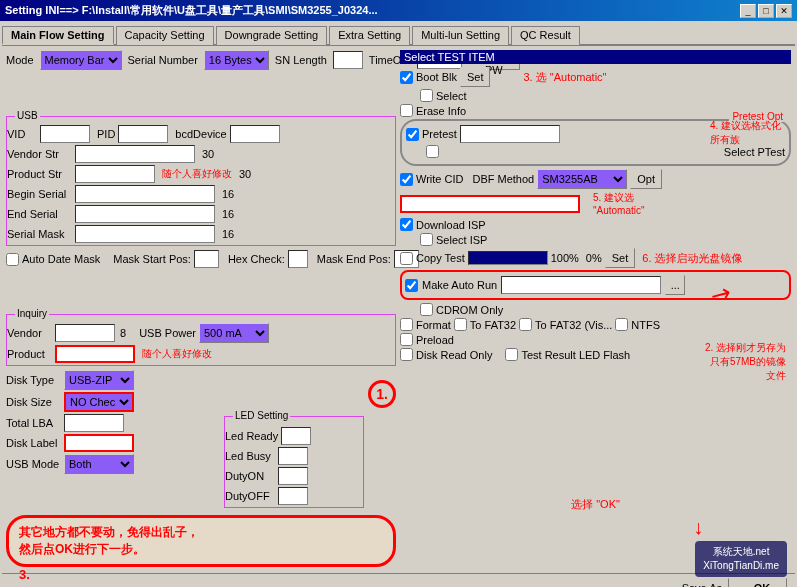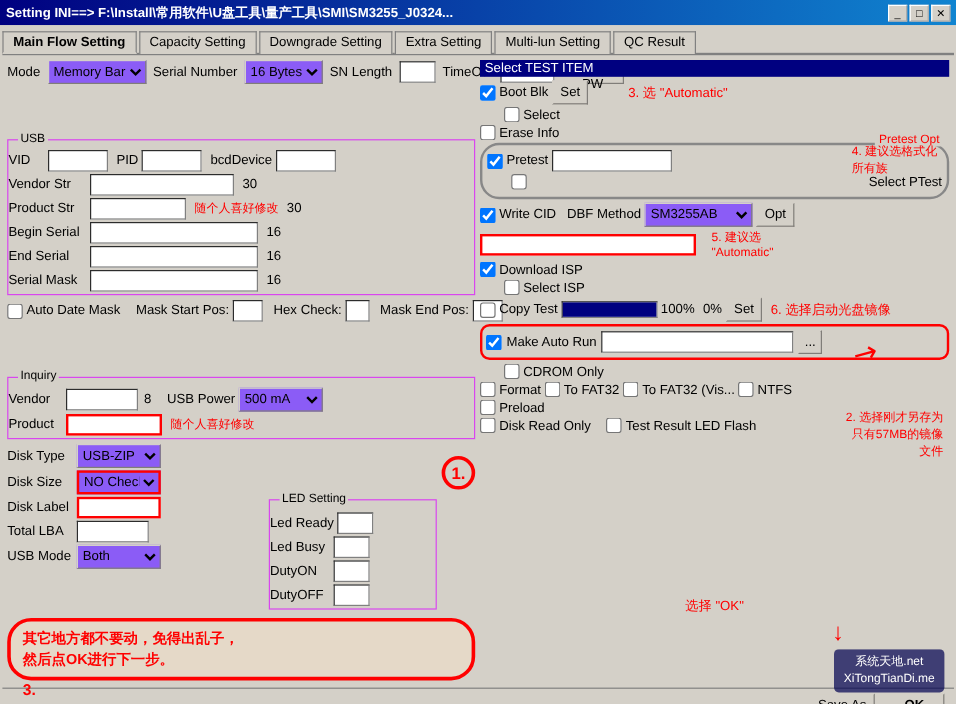--- a/index.html
+++ b/index.html
@@ -242,26 +242,26 @@
               <option>USB-ZIP</option>
             </select>
           </div>
           <div class="field-row">
             <span class="label" style="min-width:55px;">Disk Size</span>
             <select style="width:70px; border:2px solid red;">
               <option>NO Check</option>
             </select>
           </div>
           <div class="field-row">
+            <span class="label" style="min-width:55px;">Total LBA</span>
+            <input type="text" style="width: 60px;">
+          </div>
+          <div class="field-row">
             <span class="label" style="min-width:55px;">Disk Label</span>
             <input type="text" style="width: 70px; border: 2px solid red;">
-          </div>
-          <div class="field-row">
-            <span class="label" style="min-width:55px;">Total LBA</span>
-            <input type="text" style="width: 60px;">
           </div>
           <div class="field-row">
             <span class="label" style="min-width:55px;">USB Mode</span>
             <select style="width:70px;">
               <option>Both</option>
             </select>
           </div>
         </div>
 
         <div class="group-box" style="padding-top:10px; width:140px;">

